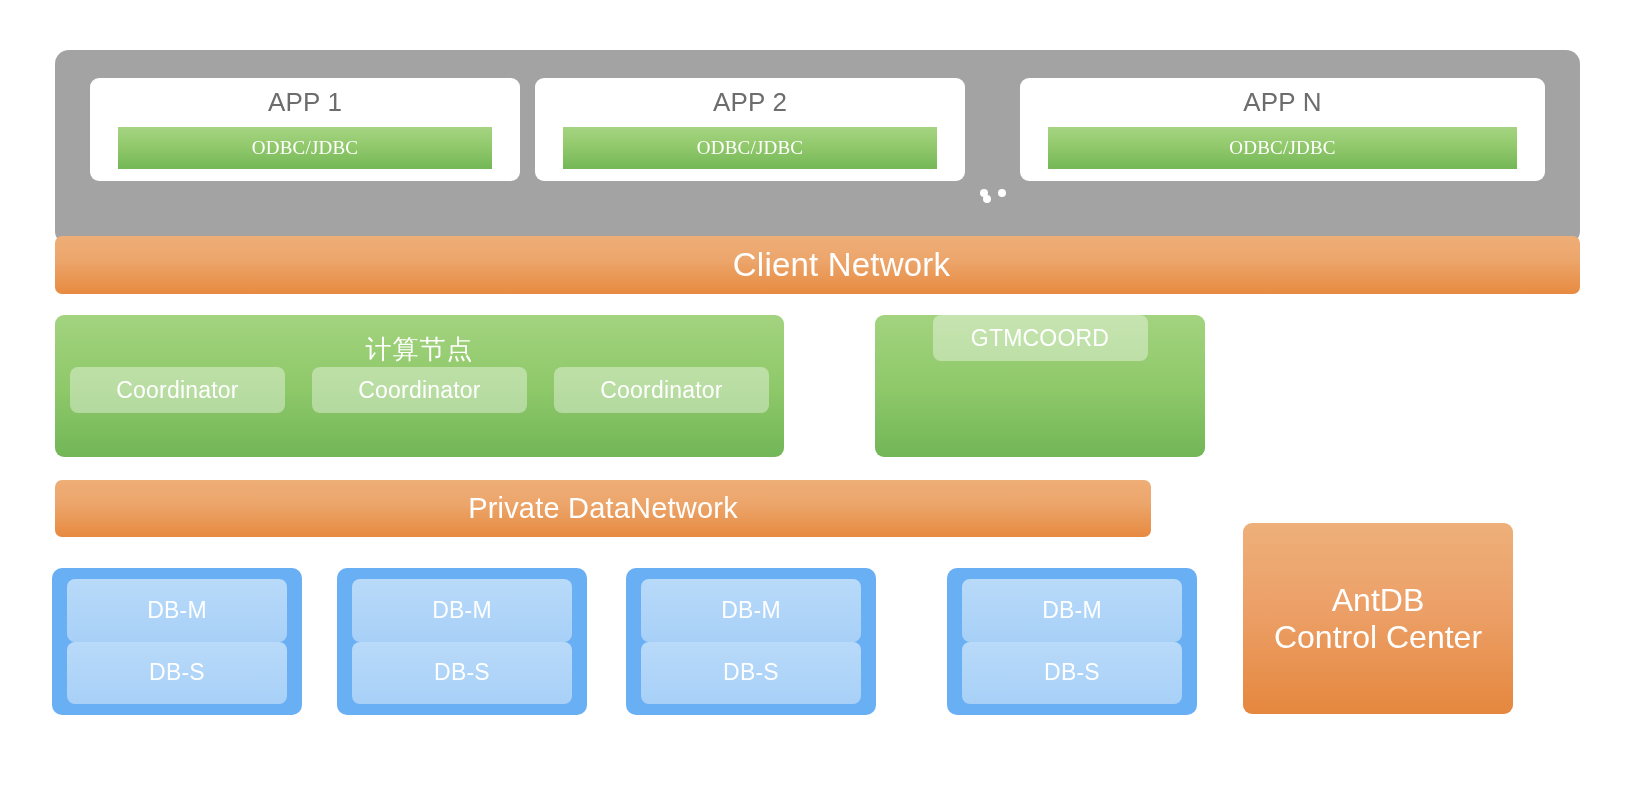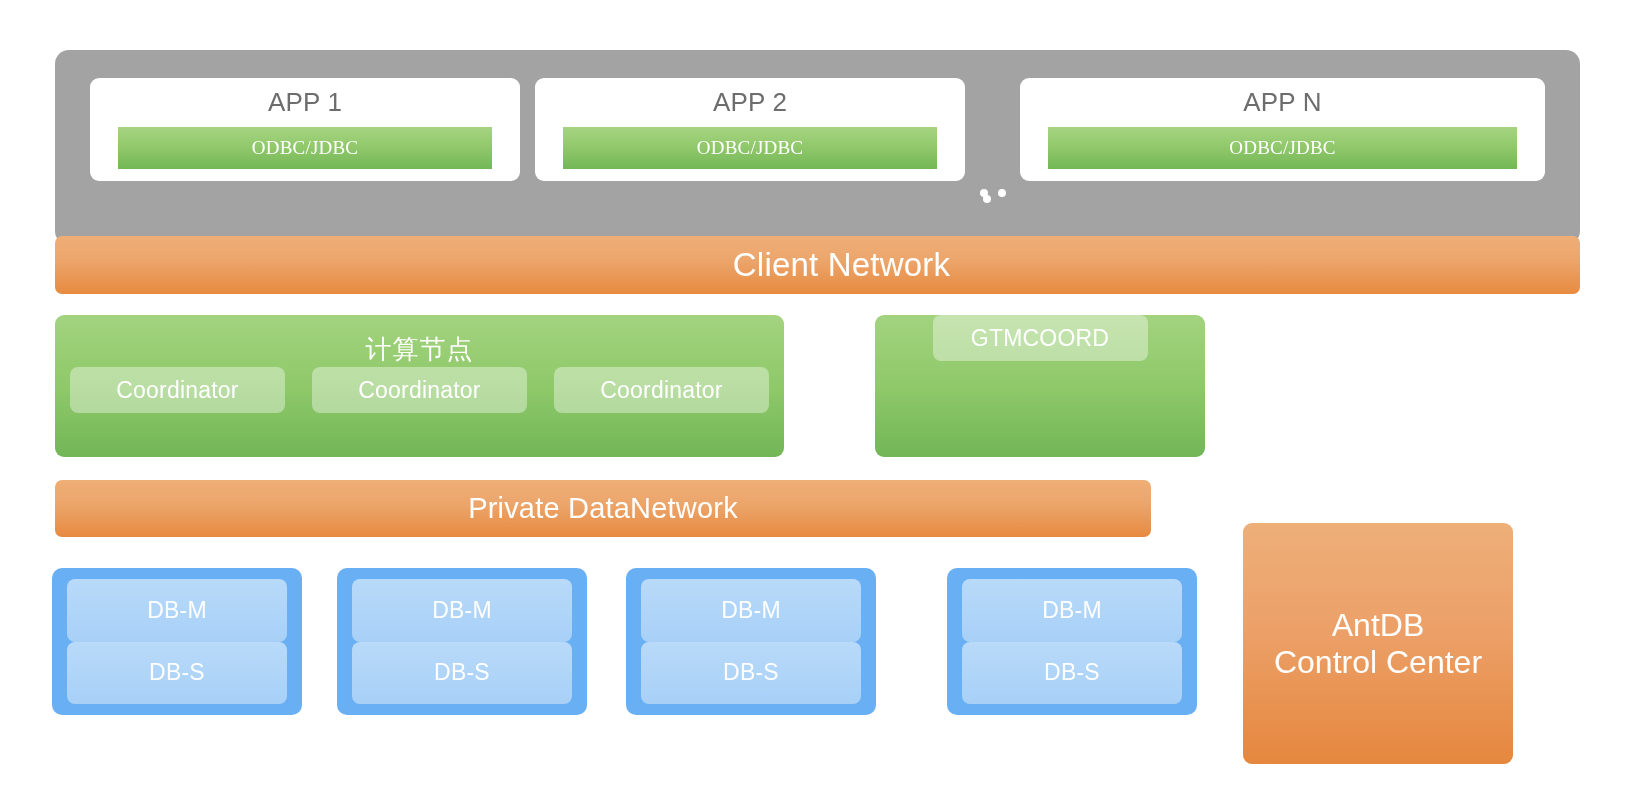--- a/index.html
+++ b/index.html
@@ -184,21 +184,21 @@
     background: linear-gradient(to bottom, #eeaf79 0%, #eca068 45%, #e5873e 100%);
     color: #ffffff;
     display: flex;
     align-items: center;
     justify-content: center;
     text-align: center;
     box-sizing: border-box;
     line-height: 1.14;
   }
   .mgr-node  { top: 315px; height: 188px; font-size: 32px; }
-  .antdb-ctl { top: 523px; height: 241px; font-size: 32px; }
+  .antdb-ctl { top: 523px; height: 191px; font-size: 32px; }
 
   
   .db-group {
     position: absolute;
     top: 568px;
     height: 147px;
     border-radius: 10px;
     background: #69aff4;
     box-sizing: border-box;
     padding: 11px 15px;

